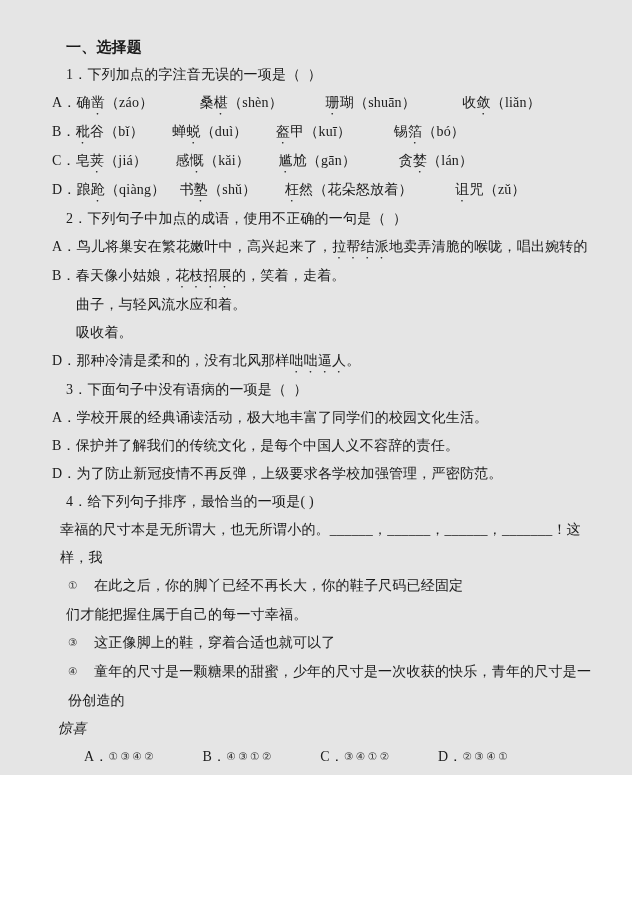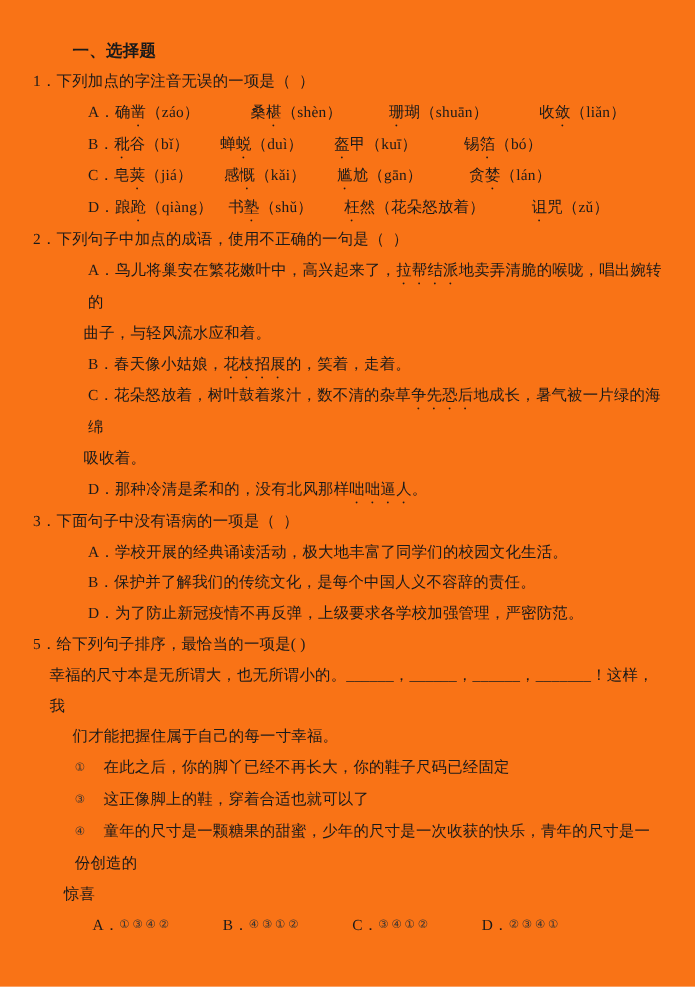--- a/index.html
+++ b/index.html
@@ -4,42 +4,42 @@
 <style>
   html, body { margin: 0; padding: 0; }
   body {
     background: #ffffff;
     font-family: "Liberation Serif", "DejaVu Serif", serif;
     color: #1a1a1a;
   }
   .page {
     position: relative;
     width: 632px;
-    height: 897px;
-    background: #f97316;
+    height: 775px;
+    background: #e5e5e5;
     overflow: hidden;
   }
   .doc {
     padding: 33px 30px 0 0;
   }
   .line {
     margin: 0;
     font-size: 14px;
     line-height: 28px;
     white-space: pre-wrap;
     letter-spacing: 0.2px;
   }
   .heading { margin-left: 66px; font-weight: bold; font-size: 15px; }
-  .q       { margin-left: 30px; }
-  .para    { margin-left: 45px; }
+  .q       { margin-left: 66px; }
+  .para    { margin-left: 60px; }
   .parac   { margin-left: 66px; }
-  .opt     { margin-left: 80px; }
+  .opt     { margin-left: 52px; }
   .optc    { margin-left: 76px; }
   .sub     { margin-left: 68px; }
-  .subc    { margin-left: 58px; }
+  .subc    { margin-left: 58px; font-style: italic; }
   .choices { margin-left: 84px; }
   .em {
     -webkit-text-emphasis: filled dot #1a1a1a;
     -webkit-text-emphasis-position: under right;
     text-emphasis: filled dot #1a1a1a;
     text-emphasis-position: under right;
   }
   .sm {
     font-size: 10.5px;
     letter-spacing: 2.5px;
@@ -54,31 +54,30 @@
 <div class="page">
   <div class="doc" id="exam-doc">
       <p class="line heading"><span>一、选择题</span></p>
       <p class="line q"><span>1．下列加点的字注音无误的一项是（  ）</span></p>
       <p class="line opt"><span>A．确</span><span class="em">凿</span><span>（záo）　　　 桑</span><span class="em">椹</span><span>（shèn）　　　</span><span class="em">珊</span><span>瑚（shuān）　　　 收</span><span class="em">敛</span><span>（liǎn）</span></p>
       <p class="line opt"><span>B．</span><span class="em">秕</span><span>谷（bǐ）　　蝉</span><span class="em">蜕</span><span>（duì）　　</span><span class="em">盔</span><span>甲（kuī）　　　锡</span><span class="em">箔</span><span>（bó）</span></p>
       <p class="line opt"><span>C．皂</span><span class="em">荚</span><span>（jiá）　　感</span><span class="em">慨</span><span>（kǎi）　　</span><span class="em">尴</span><span>尬（gān）　　　贪</span><span class="em">婪</span><span>（lán）</span></p>
       <p class="line opt"><span>D．踉</span><span class="em">跄</span><span>（qiàng）　书</span><span class="em">塾</span><span>（shǔ）　　</span><span class="em">枉</span><span>然（花朵怒放着）　　　</span><span class="em">诅</span><span>咒（zǔ）</span></p>
       <p class="line q"><span>2．下列句子中加点的成语，使用不正确的一句是（  ）</span></p>
       <p class="line opt"><span>A．鸟儿将巢安在繁花嫩叶中，高兴起来了，</span><span class="em">拉帮结派</span><span>地卖弄清脆的喉咙，唱出婉转的</span></p>
+      <p class="line opt"><span>B．春天像小姑娘，</span><span class="em">花枝招展</span><span>的，笑着，走着。</span></p>
       <p class="line optc"><span>曲子，与轻风流水应和着。</span></p>
-      <p class="line opt"><span>B．春天像小姑娘，</span><span class="em">花枝招展</span><span>的，笑着，走着。</span></p>
-      <p class="line opt"><span>C．花朵怒放着，树叶鼓着浆汁，数不清的杂草</span><span class="em">争先恐后</span><span>地成长，暑气被一片绿的海绵</span></p>
       <p class="line optc"><span>吸收着。</span></p>
       <p class="line opt"><span>D．那种冷清是柔和的，没有北风那样</span><span class="em">咄咄逼人</span><span>。</span></p>
       <p class="line q"><span>3．下面句子中没有语病的一项是（  ）</span></p>
       <p class="line opt"><span>A．学校开展的经典诵读活动，极大地丰富了同学们的校园文化生活。</span></p>
       <p class="line opt"><span>B．保护并了解我们的传统文化，是每个中国人义不容辞的责任。</span></p>
       <p class="line opt"><span>D．为了防止新冠疫情不再反弹，上级要求各学校加强管理，严密防范。</span></p>
-      <p class="line q"><span>5．给下列句子排序，最恰当的一项是( )</span></p>
+      <p class="line q"><span>4．给下列句子排序，最恰当的一项是( )</span></p>
       <p class="line para"><span>幸福的尺寸本是无所谓大，也无所谓小的。______，______，______，_______！这样，我</span></p>
+      <p class="line sub"><span class="sm">①</span><span>　在此之后，你的脚丫已经不再长大，你的鞋子尺码已经固定</span></p>
       <p class="line parac"><span>们才能把握住属于自己的每一寸幸福。</span></p>
-      <p class="line sub"><span class="sm">①</span><span>　在此之后，你的脚丫已经不再长大，你的鞋子尺码已经固定</span></p>
       <p class="line sub"><span class="sm">③</span><span>　这正像脚上的鞋，穿着合适也就可以了</span></p>
       <p class="line sub"><span class="sm">④</span><span>　童年的尺寸是一颗糖果的甜蜜，少年的尺寸是一次收获的快乐，青年的尺寸是一份创造的</span></p>
       <p class="line subc"><span>惊喜</span></p>
       <p class="line choices"><span>A．</span><span class="sm">①③④②</span><span>　　　 </span><span>B．</span><span class="sm">④③①②</span><span>　　　 </span><span>C．</span><span class="sm">③④①②</span><span>　　　 </span><span>D．</span><span class="sm">②③④①</span></p>
     </div>
 </div>
 
 </body></html>

